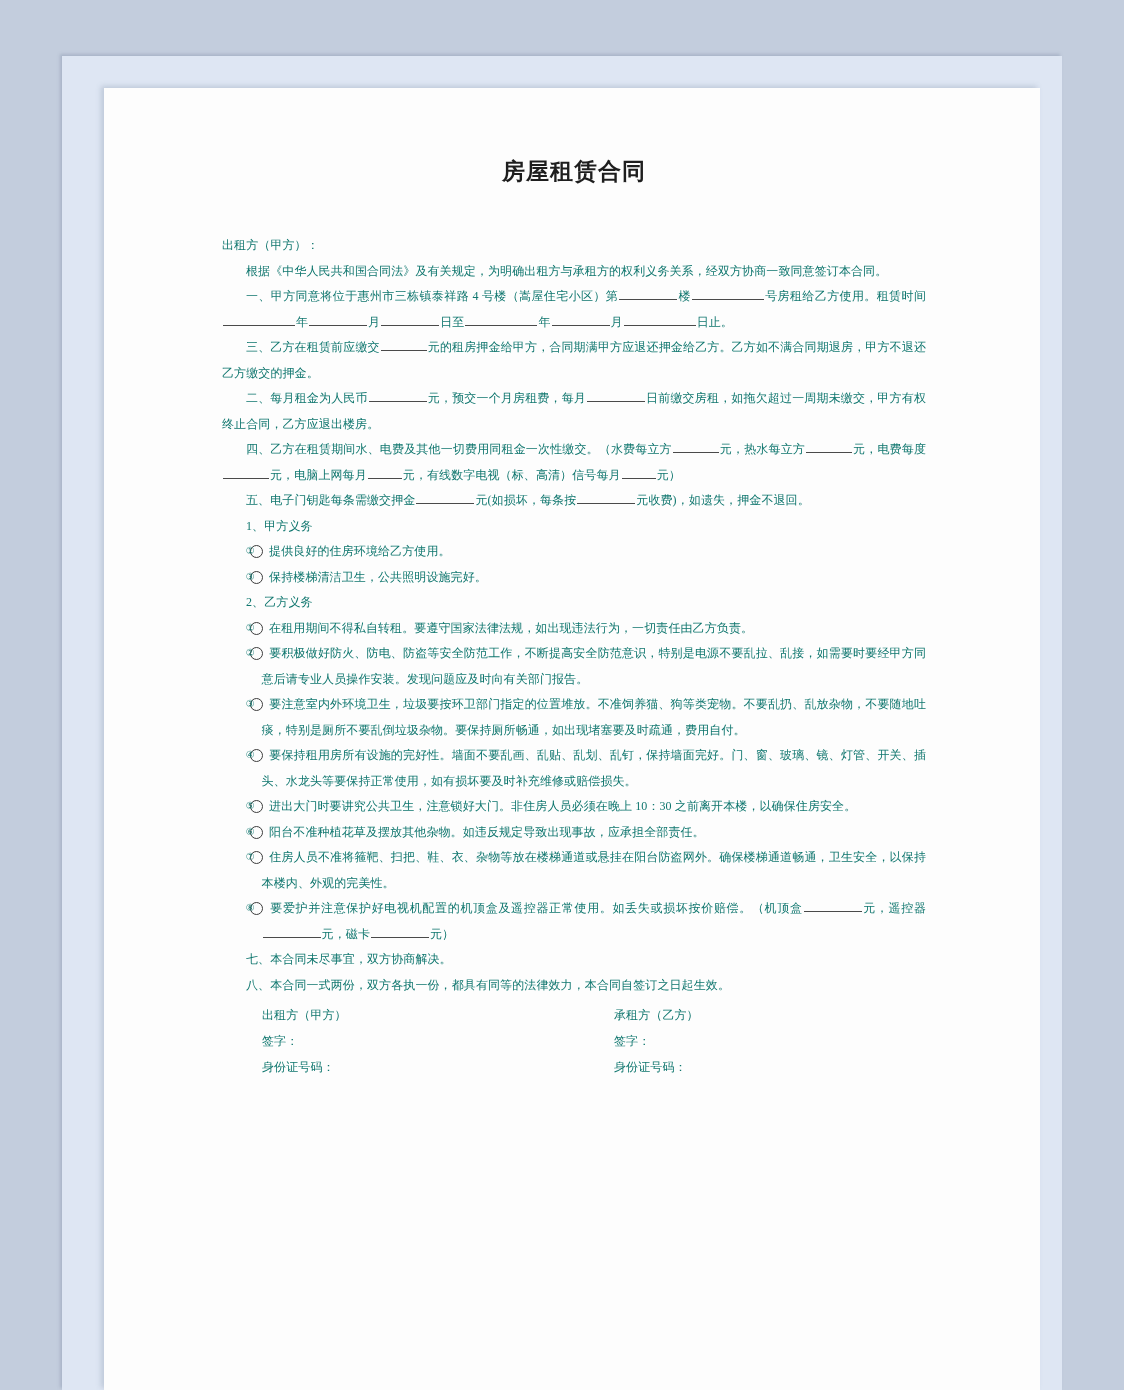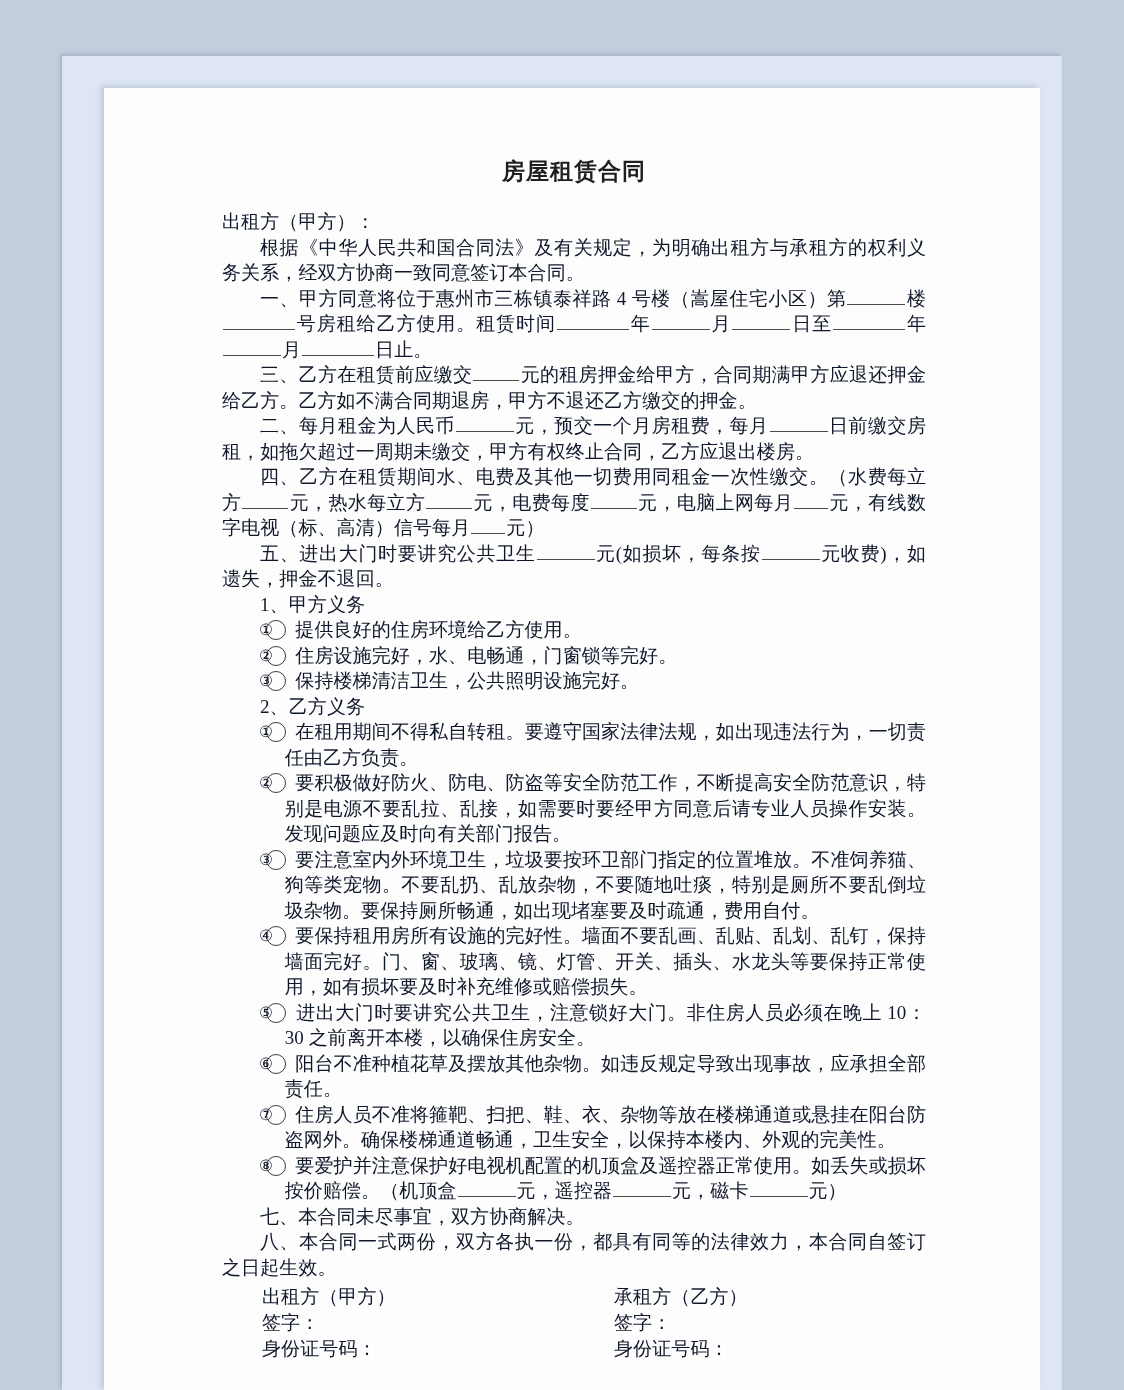--- a/index.html
+++ b/index.html
@@ -44,32 +44,32 @@
     width: 704px;
     color: #2b2b2b;
   }
 
   .doc-title {
     text-align: center;
     font-family: "Liberation Sans", "DejaVu Sans", sans-serif;
     font-weight: bold;
     font-size: 23px;
     letter-spacing: 1px;
-    margin: 0 0 22px 0;
+    margin: 0 0 46px 0;
     color: #1e1e1e;
   }
 
   .line {
-    font-size: 19px;
+    font-size: 12px;
     line-height: 25.5px;
     margin: 0;
     text-align: justify;
     text-justify: inter-ideograph;
     letter-spacing: 0.1px;
-    color: #0f172a;
+    color: #0f766e;
   }
   .indent1 { text-indent: 2em; }
   .lvl1 { padding-left: 2em; }
   .lvl2-wrap {
     padding-left: 3.3em;
     text-indent: -1.0em;
   }
 
   .blank {
     display: inline-block;
@@ -129,31 +129,28 @@
 
     <p class="line indent1">
       <span>二、每月租金为人民币</span><span class="blank b-md"></span><span>元，预交一个月房租费，每月</span><span class="blank b-md"></span><span>日前缴交房租，如拖欠超过一周期未缴交，甲方有权终止合同，乙方应退出楼房。</span>
     </p>
 
     <p class="line indent1">
       <span>四、乙方在租赁期间水、电费及其他一切费用同租金一次性缴交。（水费每立方</span><span class="blank b-sm"></span><span>元，热水每立方</span><span class="blank b-sm"></span><span>元，电费每度</span><span class="blank b-sm"></span><span>元，电脑上网每月</span><span class="blank b-xs"></span><span>元，有线数字电视（标、高清）信号每月</span><span class="blank b-xs"></span><span>元）</span>
     </p>
 
     <p class="line indent1">
-      <span>五、进出大门时要讲究公共卫生</span><span class="blank b-md"></span><span>元(如损坏，每条按</span><span class="blank b-md"></span><span>元收费)，如遗失，押金不退回。</span>
+      <span>五、电子门钥匙每条需缴交押金</span><span class="blank b-md"></span><span>元(如损坏，每条按</span><span class="blank b-md"></span><span>元收费)，如遗失，押金不退回。</span>
     </p>
 
 
     <p class="line lvl1">1、甲方义务</p>
 
     <p class="line lvl2-wrap">
       <span class="circ">①</span>&nbsp;&nbsp;<span>提供良好的住房环境给乙方使用。</span>
-    </p>
-    <p class="line lvl2-wrap">
-      <span class="circ">②</span>&nbsp;&nbsp;<span>住房设施完好，水、电畅通，门窗锁等完好。</span>
     </p>
     <p class="line lvl2-wrap">
       <span class="circ">③</span>&nbsp;&nbsp;<span>保持楼梯清洁卫生，公共照明设施完好。</span>
     </p>
 
     <p class="line lvl1">2、乙方义务</p>
 
     <p class="line lvl2-wrap">
       <span class="circ">①</span>&nbsp;&nbsp;<span>在租用期间不得私自转租。要遵守国家法律法规，如出现违法行为，一切责任由乙方负责。</span>
     </p>

